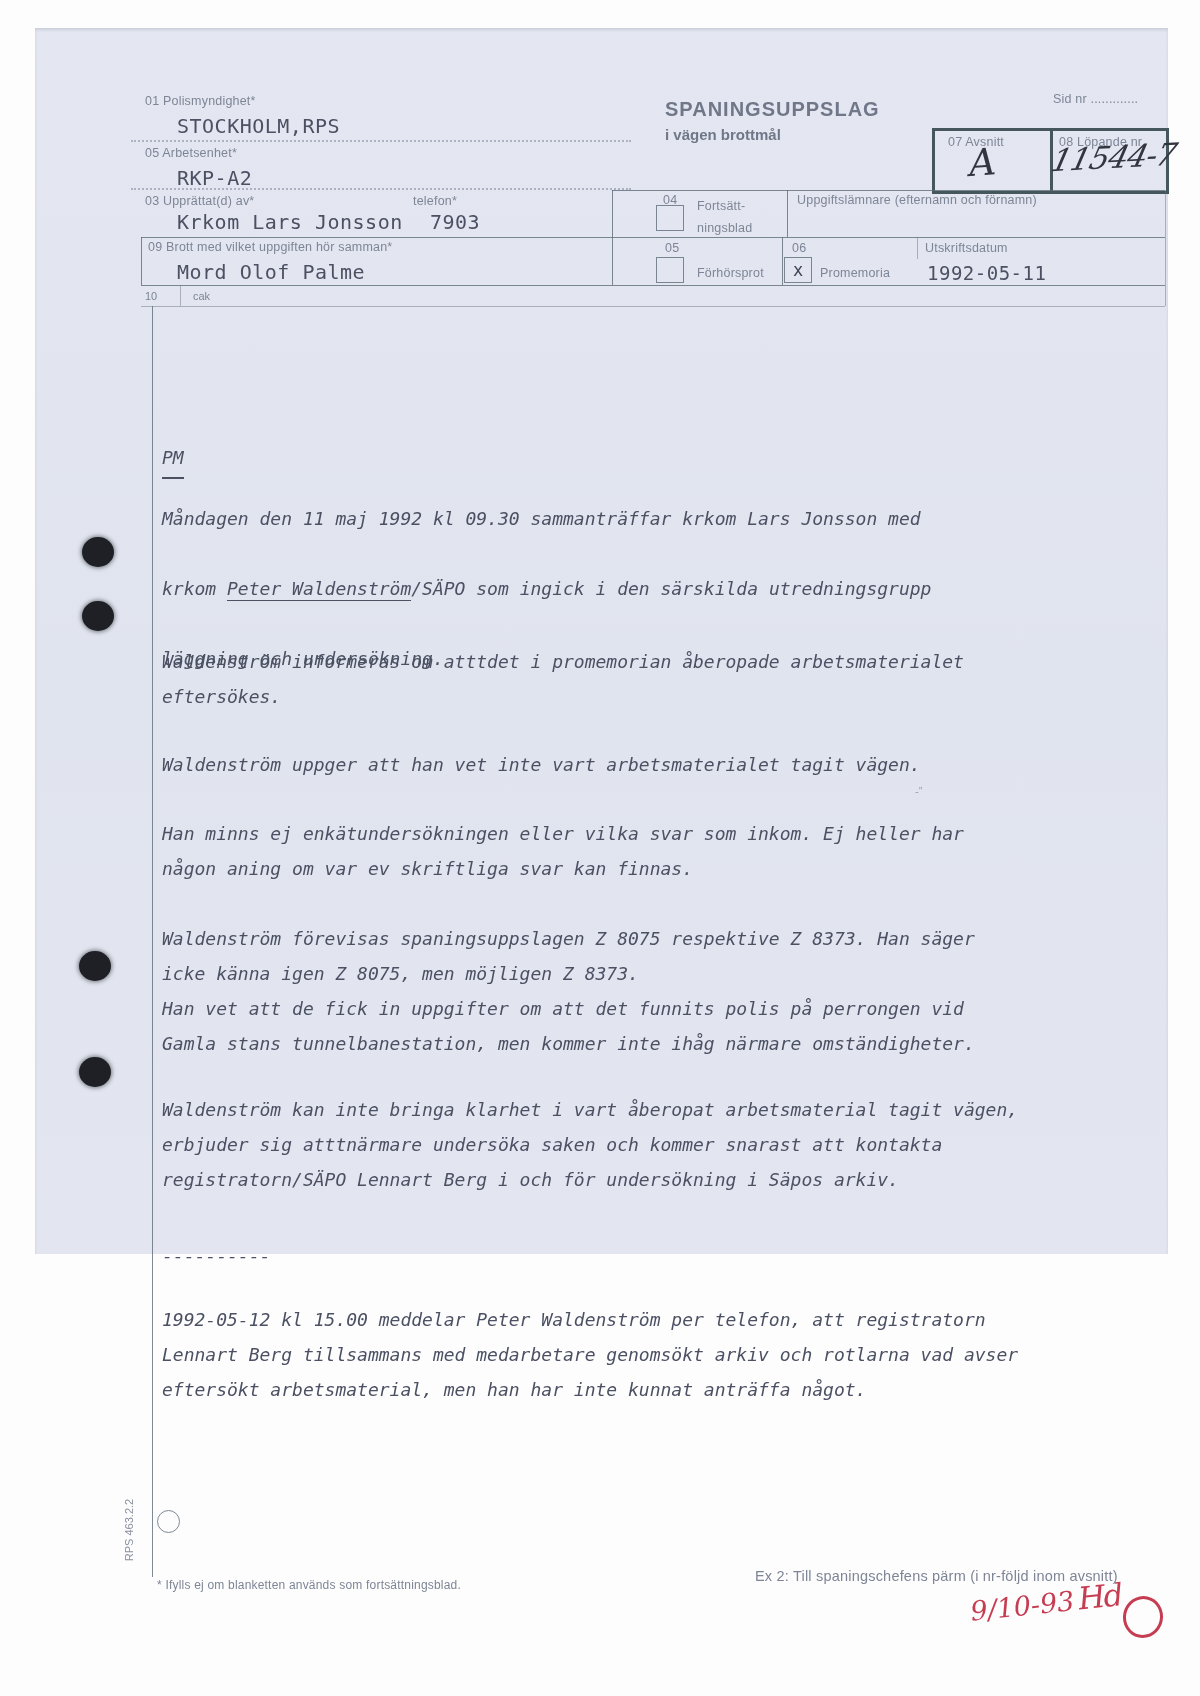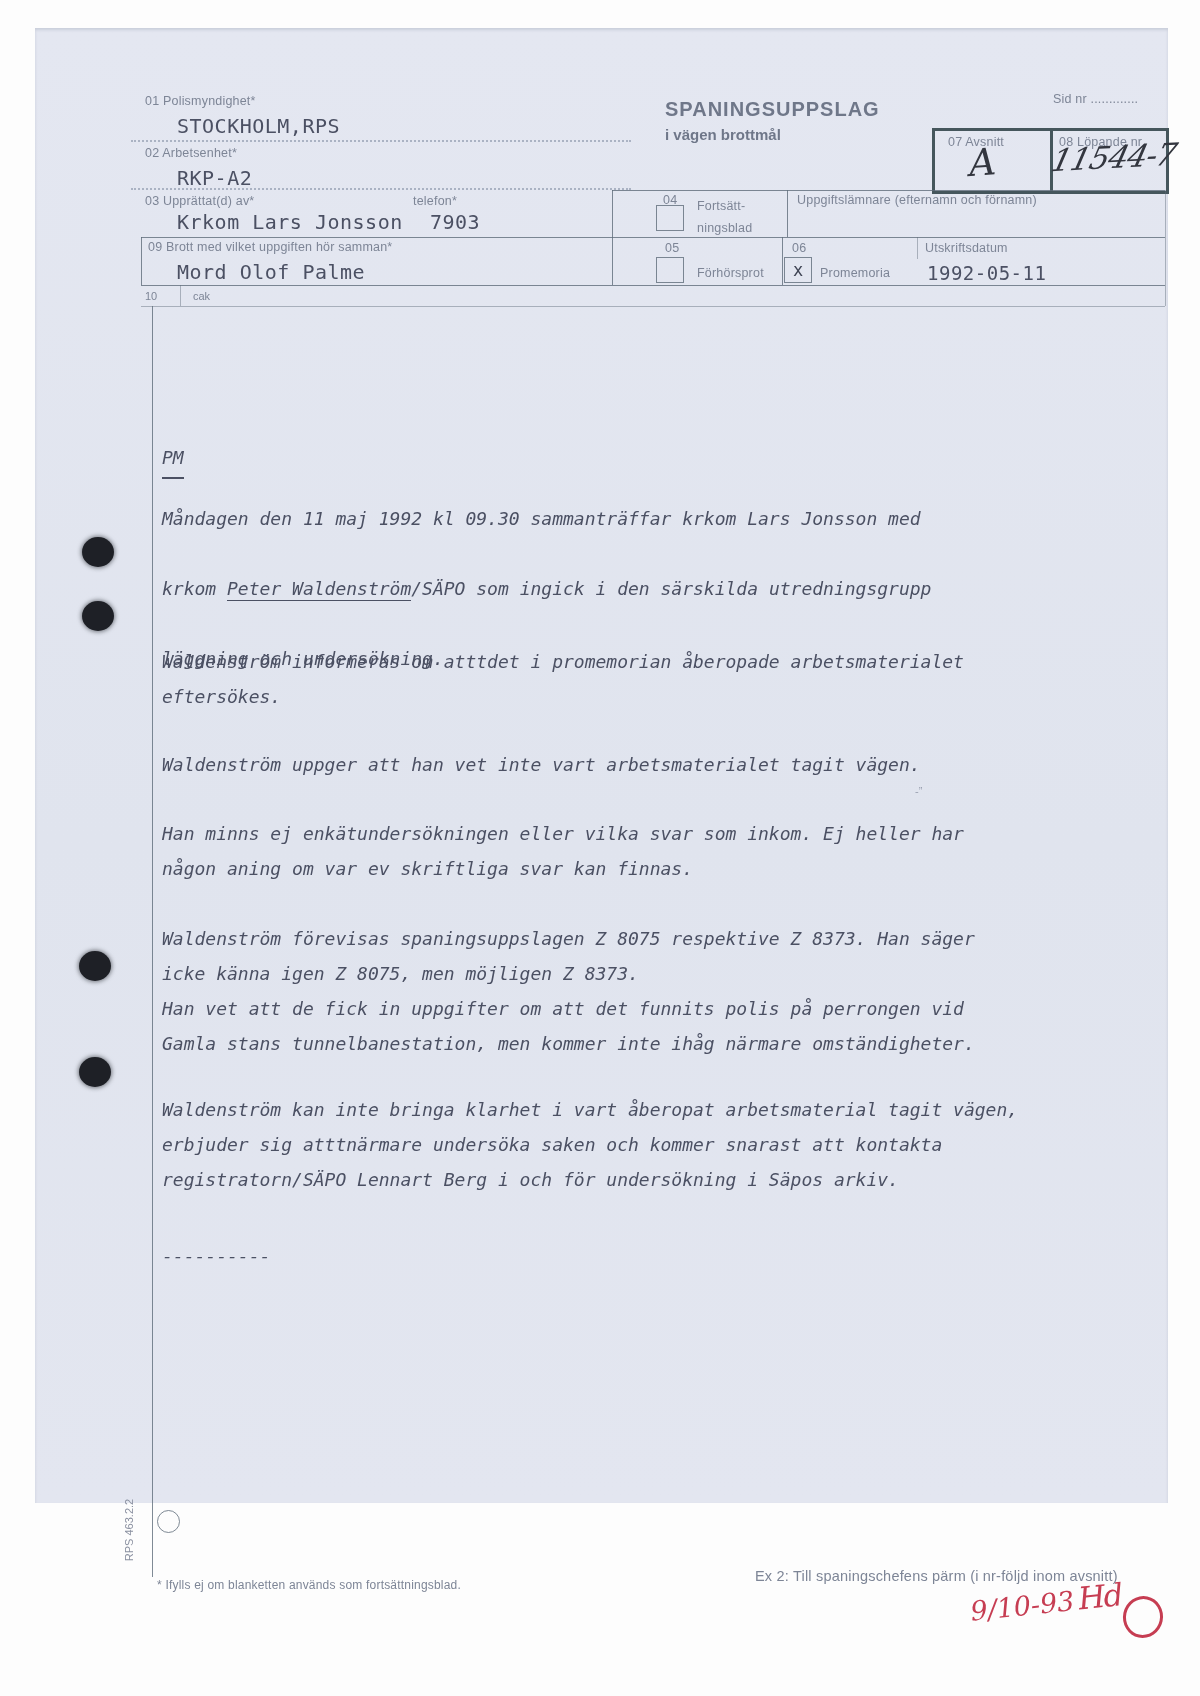--- a/index.html
+++ b/index.html
@@ -1,21 +1,21 @@
 <!DOCTYPE html>
 <html><head>
 <meta charset="utf-8">
 <style>
   html,body{margin:0;padding:0;}
   body{
     width:1200px;height:1696px;position:relative;background:#fdfdfd;
     font-family:"Liberation Sans",sans-serif;overflow:hidden;
   }
   .page{
-    position:absolute;left:35px;top:28px;width:1133px;height:1475px;
+    position:absolute;left:35px;top:28px;width:1133px;height:1226px;
     background:linear-gradient(180deg,#e4e7f1 0%,#e0e4ee 55%,#e3e6f0 100%);
     box-shadow:inset 0 2px 3px rgba(120,130,150,.25);
   }
   .abs{position:absolute;}
   .lbl{font-size:12.5px;color:#7d8596;letter-spacing:.2px;white-space:nowrap;}
   .lbl-sm{font-size:11px;color:#7d8596;white-space:nowrap;}
   .mono{font-family:"DejaVu Sans Mono",monospace;color:#4b5063;white-space:nowrap;}
   .fval{font-size:20px;letter-spacing:.5px;}
   .hline{position:absolute;height:0;border-top:1.5px solid rgba(95,109,122,.8);}
   .vline{position:absolute;width:0;border-left:1.5px solid rgba(95,109,122,.8);}
@@ -45,21 +45,21 @@
 </style>
 </head>
 <body>
 
 <div class="page">
 
   <div class="abs lbl" style="left:110px;top:66px;">01 Polismyndighet*</div>
   <div class="abs mono fval" style="left:142px;top:86px;">STOCKHOLM,RPS</div>
   <div class="dotted" style="left:96px;top:112px;width:500px;"></div>
 
-  <div class="abs lbl" style="left:110px;top:118px;">02 Arbetsenhet*</div>
+  <div class="abs lbl" style="left:110px;top:118px;">05 Arbetsenhet*</div>
   <div class="abs mono fval" style="left:142px;top:138px;">RKP-A2</div>
   <div class="dotted" style="left:96px;top:160px;width:500px;"></div>
 
   <div class="abs lbl" style="left:110px;top:166px;">03 Upprättat(d) av*</div>
   <div class="abs lbl" style="left:378px;top:166px;">telefon*</div>
   <div class="abs mono fval" style="left:142px;top:182px;">Krkom Lars Jonsson</div>
   <div class="abs mono fval" style="left:395px;top:182px;">7903</div>
 
   <div class="abs title" style="left:630px;top:70px;">SPANINGSUPPSLAG</div>
   <div class="abs subtitle" style="left:630px;top:98px;">i vägen brottmål</div>
@@ -139,20 +139,23 @@
 icke känna igen Z 8075, men möjligen Z 8373.
 Han vet att de fick in uppgifter om att det funnits polis på perrongen vid
 Gamla stans tunnelbanestation, men kommer inte ihåg närmare omständigheter.</div>
 
   <div class="abs bodytext" style="left:127px;top:1064px;width:930px;">Waldenström kan inte bringa klarhet i vart åberopat arbetsmaterial tagit vägen,
 erbjuder sig atttnärmare undersöka saken och kommer snarast att kontakta
 registratorn/SÄPO Lennart Berg i och för undersökning i Säpos arkiv.</div>
 
   <div class="abs bodytext" style="left:127px;top:1210px;">----------</div>
 
+  <div class="abs bodytext" style="left:127px;top:1274px;width:930px;">1992-05-12 kl 15.00 meddelar Peter Waldenström per telefon, att registratorn
+Lennart Berg tillsammans med medarbetare genomsökt arkiv och rotlarna vad avser
+eftersökt arbetsmaterial, men han har inte kunnat anträffa något.</div>
 
   <div class="abs" style="left:94px;top:1502px;transform:translate(-50%,-50%) rotate(-90deg);font-size:11px;color:#8a90a0;white-space:nowrap;">RPS 463.2.2</div>
   <div class="punchring" style="left:122px;top:1482px;"></div>
 
   <div class="abs lbl" style="left:122px;top:1550px;font-size:12px;">* Ifylls ej om blanketten används som fortsättningsblad.</div>
   <div class="abs lbl" style="left:720px;top:1540px;font-size:14.5px;color:#7d8596;">Ex 2: Till spaningschefens pärm (i nr-följd inom avsnitt)</div>
 
   <div class="abs" style="left:935px;top:1556px;transform:rotate(-6deg);white-space:nowrap;">
     <span class="hw red" style="font-size:27px;">9/10-93</span>
     <span class="hw red" style="font-size:31px;letter-spacing:-2px;">Hd</span>

